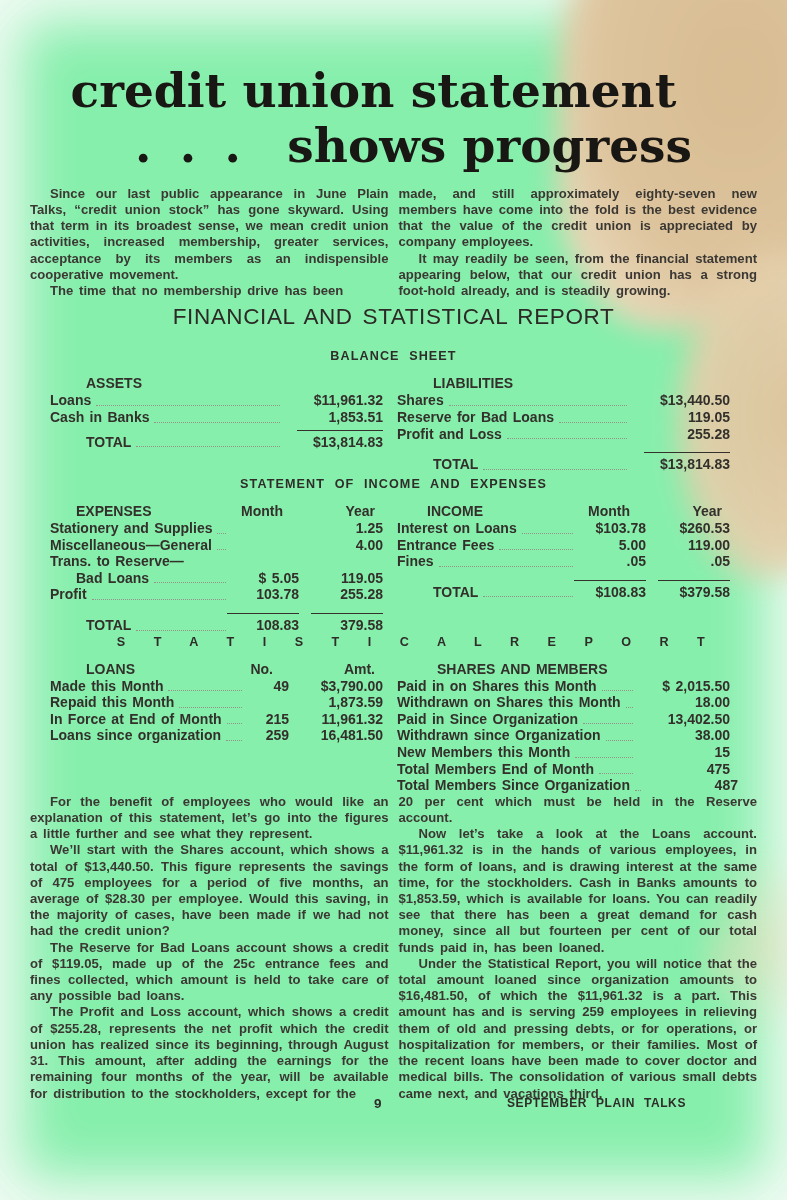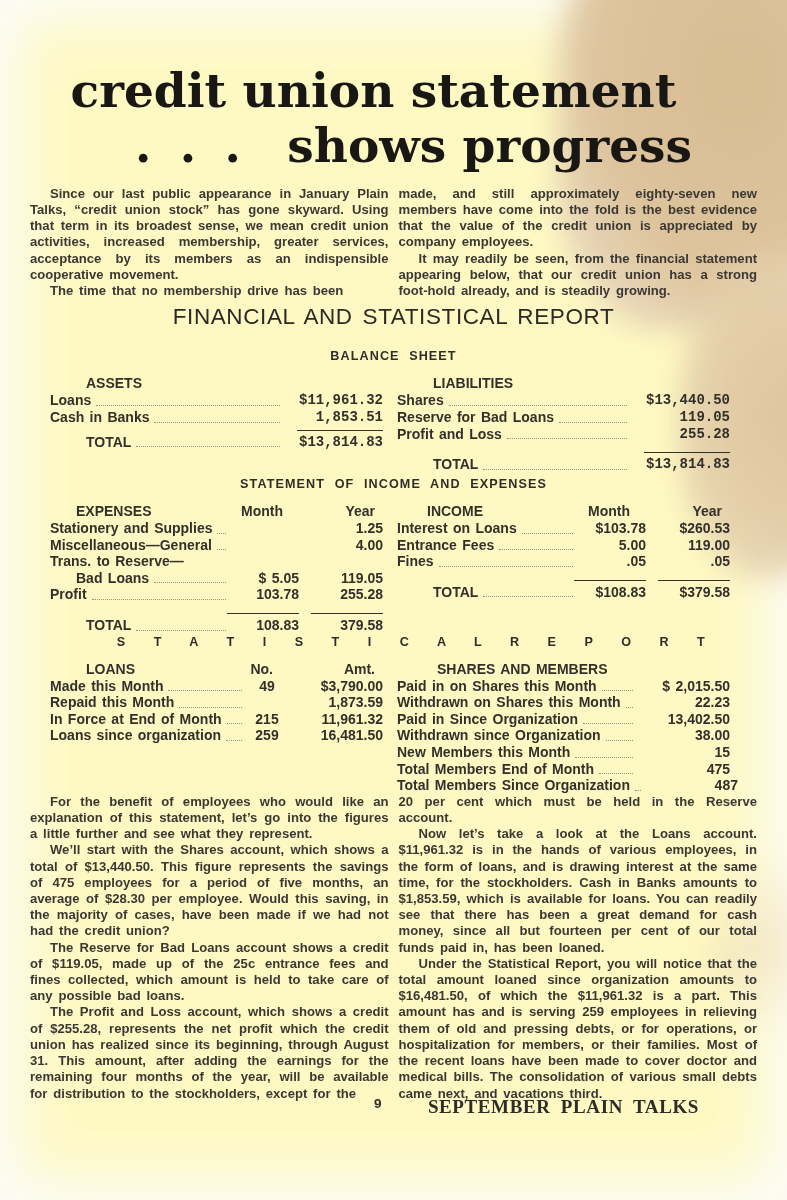--- a/index.html
+++ b/index.html
@@ -1,20 +1,20 @@
 <!DOCTYPE html>
 <html><head>
 <meta charset="utf-8">
 <style>
   html,body{margin:0;padding:0;background:#e8e6e2;}
   .page{
     position:relative;
     width:787px;height:1200px;
     margin:0 auto;
-    background:#fef9c3;
+    background:#86efac;
     box-shadow:inset 0 0 55px 22px rgba(252,252,251,.9);
     overflow:hidden;
     font-family:"Liberation Sans",sans-serif;
     color:#3a3732;
   }
   
   .stain{position:absolute;pointer-events:none;filter:blur(14px);}
   .stain1{top:-90px;right:-70px;width:300px;height:420px;border-radius:45% 55% 60% 40%;
     background:radial-gradient(ellipse at 60% 40%, #d8bc92 0%, #ddc49d 55%, #e9d8ba 80%, rgba(233,216,186,0) 100%);}
   .stain2{top:250px;right:-60px;width:170px;height:330px;border-radius:60% 40% 50% 50%;
@@ -65,42 +65,42 @@
   
   .fin{display:flex;gap:14px;margin:4px 57px 0 50px;}
   .fin .fcol{flex:1;min-width:0;}
   .tbl{font-size:14px;font-weight:700;color:#33302b;word-spacing:1.5px;margin-top:11px;}
   .tbl .sect{padding-left:36px;line-height:17px;}
   .row{display:flex;align-items:flex-end;line-height:16.6px;white-space:nowrap;}
   .lbl{flex:0 0 auto;}
   .lbl.ind1{padding-left:26px;}
   .leader{flex:1 1 auto;border-bottom:1.8px dotted #98928a;margin:0 3px 3px 5px;min-width:6px;}
   .noleader{flex:1 1 auto;}
-  .amt{flex:0 0 100px;text-align:right;font-family:Liberation Mono, monospace;}
+  .amt{flex:0 0 100px;text-align:right;}
   .cm{flex:0 0 70px;text-align:right;}
   .cy{flex:0 0 84px;text-align:right;}
-  .cno{flex:0 0 44px;text-align:center;}
+  .cno{flex:0 0 44px;text-align:right;}
   .camt{flex:0 0 94px;text-align:right;}
   .hdr-right{text-align:right;padding-right:8px;}
   .rule{display:block;height:0;border-top:1.8px solid #34312c;width:72px;margin-left:auto;margin-top:4px;margin-bottom:2px;}
   .rule.w86{width:86px;}
   .total-row{margin-top:1px;}
   .total-row .lbl{padding-left:36px;}
   .mt6{margin-top:6px;}
 
   .bodytext.lower{}
 
   
   .footer{
     position:absolute;left:0;right:0;top:1096px;
     display:flex;align-items:baseline;
     font-weight:700;color:#2f2d29;
   }
   .pageno{position:absolute;left:374px;font-size:13.5px;}
-  .pub{position:absolute;right:88px;font-size:19px;letter-spacing:.6px;word-spacing:5px;font-family:Liberation Serif, serif;}
+  .pub{position:absolute;right:101px;font-size:12px;letter-spacing:.6px;word-spacing:5px;}
 </style>
 </head>
 <body>
 
 <div class="page">
   <div class="stain stain1"></div>
   <div class="stain stain2"></div>
   <div class="stain stain3"></div>
   <div class="stain stain4"></div>
 
@@ -109,21 +109,21 @@
     <header class="masthead">
       <div class="title-line1">credit union statement</div>
       <div class="title-line2">
         <span class="title-dots">. . .</span>
         <span>shows progress</span>
       </div>
     </header>
 
     <section class="two-col bodytext intro">
       <div class="col">
-        <p class="ind">Since our last public appearance in January Plain Talks, “credit union stock” has gone skyward. Using that term in its broadest sense, we mean credit union activities, increased membership, greater services, acceptance by its members as an indispensible cooperative movement.</p>
+        <p class="ind">Since our last public appearance in June Plain Talks, “credit union stock” has gone skyward. Using that term in its broadest sense, we mean credit union activities, increased membership, greater services, acceptance by its members as an indispensible cooperative movement.</p>
         <p class="ind">The time that no membership drive has been</p>
       </div>
       <div class="col">
         <p>made, and still approximately eighty-seven new members have come into the fold is the best evidence that the value of the credit union is appreciated by company employees.</p>
         <p class="ind">It may readily be seen, from the financial statement appearing below, that our credit union has a strong foot-hold already, and is steadily growing.</p>
       </div>
     </section>
 
     <h2 class="rpt-h1">FINANCIAL AND STATISTICAL REPORT</h2>
     <h3 class="rpt-h2">BALANCE SHEET</h3>
@@ -319,21 +319,21 @@
           <span class="lbl" style="padding-left:40px">SHARES AND MEMBERS</span>
         </div>
         <div class="row">
           <span class="lbl">Paid in on Shares this Month</span>
           <span class="leader"></span>
           <span class="camt">$ 2,015.50</span>
         </div>
         <div class="row">
           <span class="lbl">Withdrawn on Shares this Month</span>
           <span class="leader"></span>
-          <span class="camt">22.23</span>
+          <span class="camt">18.00</span>
         </div>
         <div class="row">
           <span class="lbl">Paid in Since Organization</span>
           <span class="leader"></span>
           <span class="camt">13,402.50</span>
         </div>
         <div class="row">
           <span class="lbl">Withdrawn since Organization</span>
           <span class="leader"></span>
           <span class="camt">38.00</span>

